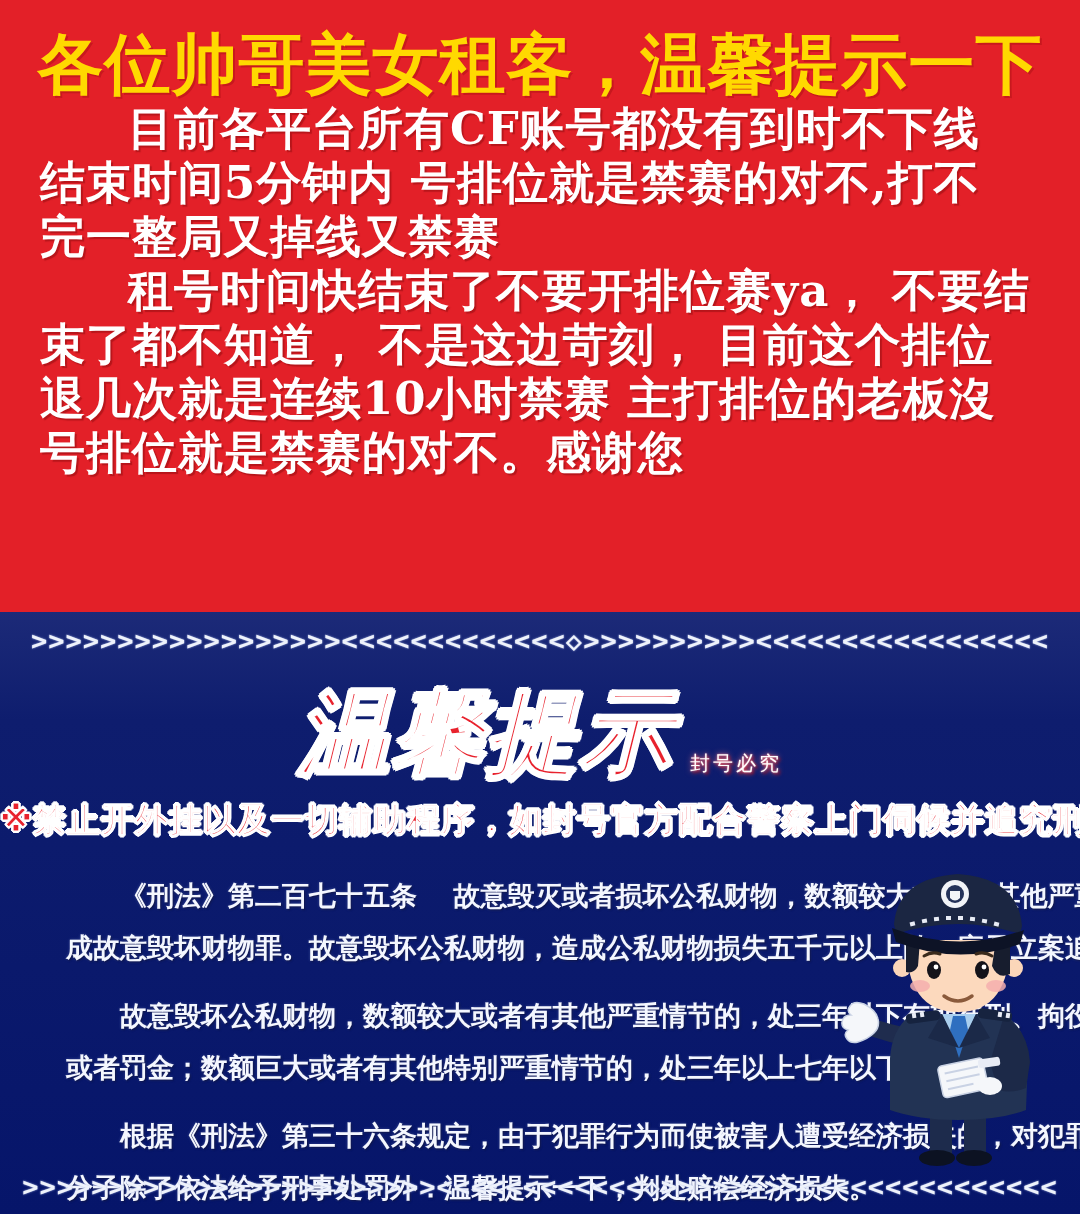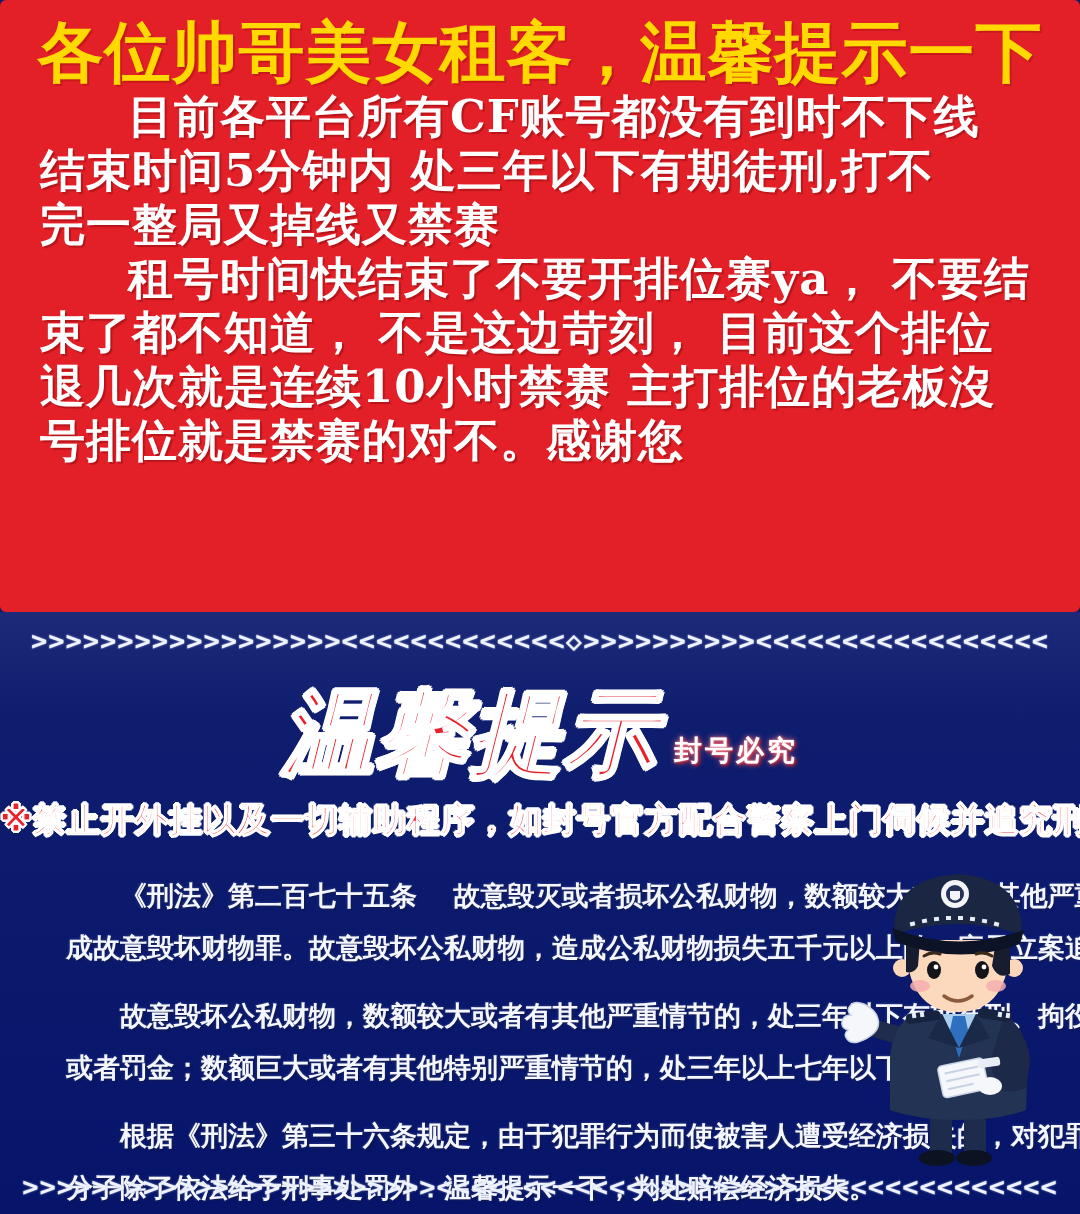--- a/index.html
+++ b/index.html
@@ -8,23 +8,22 @@
     font-family:"DejaVu Sans",sans-serif;
     background:#0c1a6b;
     overflow:hidden;
     position:relative;
   }
   
   .red-section{
     width:1080px;height:612px;
     background:#e32028;
     box-sizing:border-box;
-    padding-top:14px;
+    padding-top:26px;
     overflow:hidden;
-    border-radius:6px;
   }
   .red-title{
     text-align:center;
     font-family:"DejaVu Serif",serif;
     font-weight:900;
     font-size:66px;
     line-height:76px;
     color:#ffd900;
     letter-spacing:1px;
     white-space:nowrap;
@@ -85,25 +84,25 @@
     line-height:96px;
     letter-spacing:2px;
     color:#e8222d;
     -webkit-text-stroke:2px #ffffff;
     text-shadow:
       3px 0 0 #fff,-3px 0 0 #fff,0 3px 0 #fff,0 -3px 0 #fff,
       2px 2px 0 #fff,-2px 2px 0 #fff,2px -2px 0 #fff,-2px -2px 0 #fff;
     white-space:nowrap;
   }
   .title-badge{
-    font-weight:bold;
-    font-size:28px;
+    font-weight:normal;
+    font-size:20px;
     line-height:34px;
     color:#ffffff;
-    margin-bottom:14px;
+    margin-bottom:2px;
     letter-spacing:3px;
     text-shadow:0 0 6px #ff7d8a,0 0 2px #ff9aa4,2px 2px 3px #a00010;
     white-space:nowrap;
   }
   .warning-line{
     margin-top:18px;
     text-align:center;
     font-weight:900;
     font-size:33px;
     line-height:40px;
@@ -141,21 +140,21 @@
     z-index:3;
   }
 </style>
 </head>
 <body>
 
 <div class="red-section">
   <div class="red-title">各位帅哥美女租客，温馨提示一下</div>
   <div class="red-body">
     <div class="red-line indent">目前各平台所有CF账号都没有到时不下线</div>
-    <div class="red-line">结束时间5分钟内 处三年以下有期徒刑,打不</div>
+    <div class="red-line">结束时间5分钟内 号排位就是禁赛的对不,打不</div>
     <div class="red-line">完一整局又掉线又禁赛</div>
     <div class="red-line indent">租号时间快结束了不要开排位赛ya， 不要结</div>
     <div class="red-line">束了都不知道， 不是这边苛刻， 目前这个排位</div>
     <div class="red-line">退几次就是连续10小时禁赛 主打排位的老板沒</div>
     <div class="red-line">号排位就是禁赛的对不。感谢您</div>
   </div>
 </div>
 
 <div class="blue-section">
   <div class="chain">&gt;&gt;&gt;&gt;&gt;&gt;&gt;&gt;&gt;&gt;&gt;&gt;&gt;&gt;&gt;&gt;&gt;&gt;&lt;&lt;&lt;&lt;&lt;&lt;&lt;&lt;&lt;&lt;&lt;&lt;&lt;◇&gt;&gt;&gt;&gt;&gt;&gt;&gt;&gt;&gt;&gt;&lt;&lt;&lt;&lt;&lt;&lt;&lt;&lt;&lt;&lt;&lt;&lt;&lt;&lt;&lt;&lt;&lt;</div>

